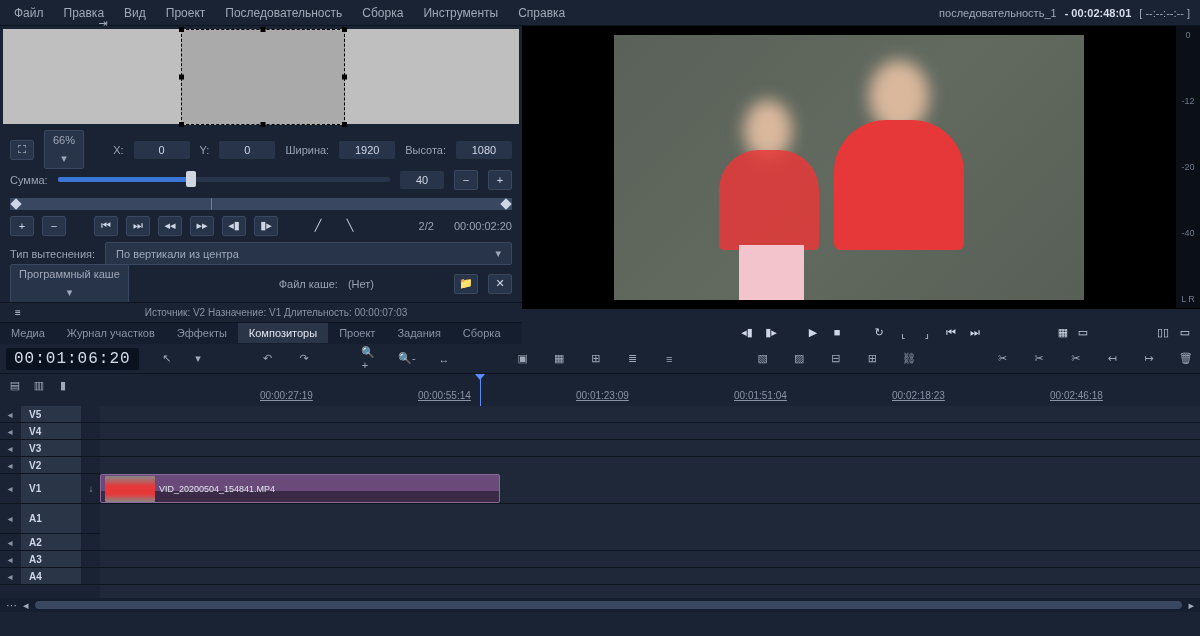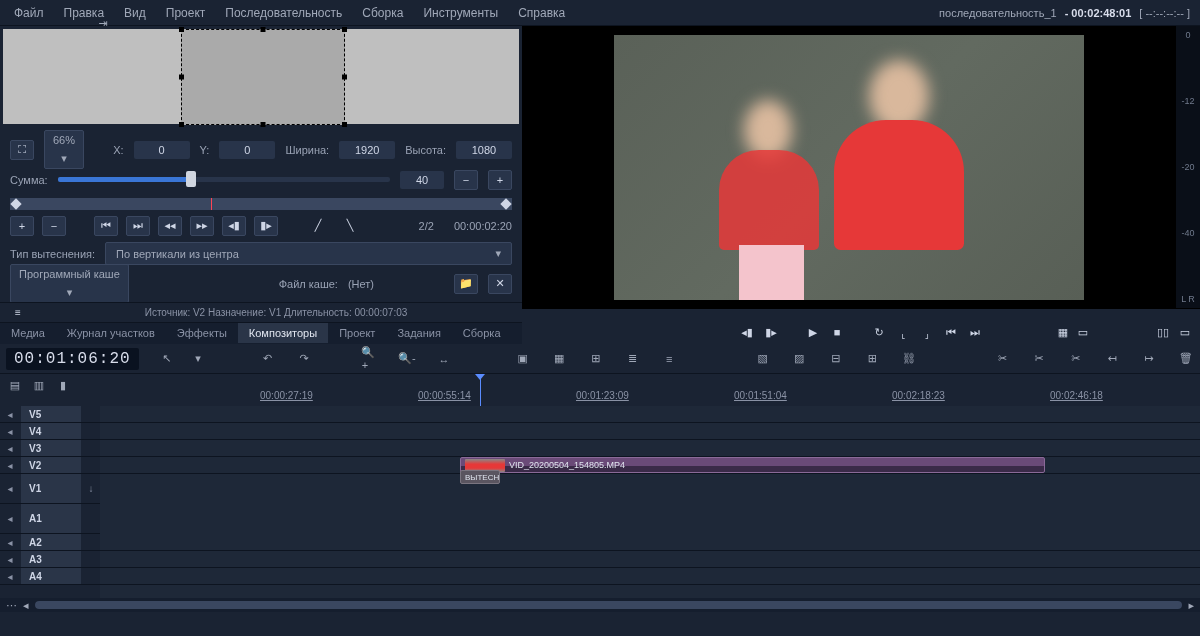--- a/index.html
+++ b/index.html
@@ -367,26 +367,25 @@
       <div class="tl-track-label">
           <span class="tl-tl-icon">◂</span>
           <span class="tl-tl-name">A4</span>
           <span class="tl-tl-lock"></span>
         </div>
     </div>
     <div class="tl-content">
       <div class="tl-row" style="top:0"></div>
       <div class="tl-row" style="top:17px"></div>
       <div class="tl-row" style="top:34px"></div>
-      <div class="tl-row" style="top:51px">
-        <div class="clip clip-video" style="left:360px;width:585px">
-          <span style="background:linear-gradient(#888,#e63838 40%,#e63838 70%,#888);width:40px;height:13px;margin-right:4px;border-radius:1px"></span>
-          <span>VID_20200504_154805.MP4</span>
-        </div>
-        <div class="clip clip-trans" style="left:360px;width:40px;top:13px;height:14px;font-size:8px">ВЫТЕСН</div>
+      <div class="tl-row big" style="top:68px">
+        <div class="clip clip-video" style="left:0;width:400px">
+          <div class="clip-thumb"></div>
+          <span>VID_20200504_154841.MP4</span>
+        </div>
       </div>
       <div class="tl-row" style="top:128px"></div>
       <div class="tl-row" style="top:145px"></div>
       <div class="tl-row" style="top:162px"></div>
     </div>
   </div>
   <div class="tl-scroll">
     <span>⋯</span>
     <span>◂</span>
     <div class="tl-scrollbar">

